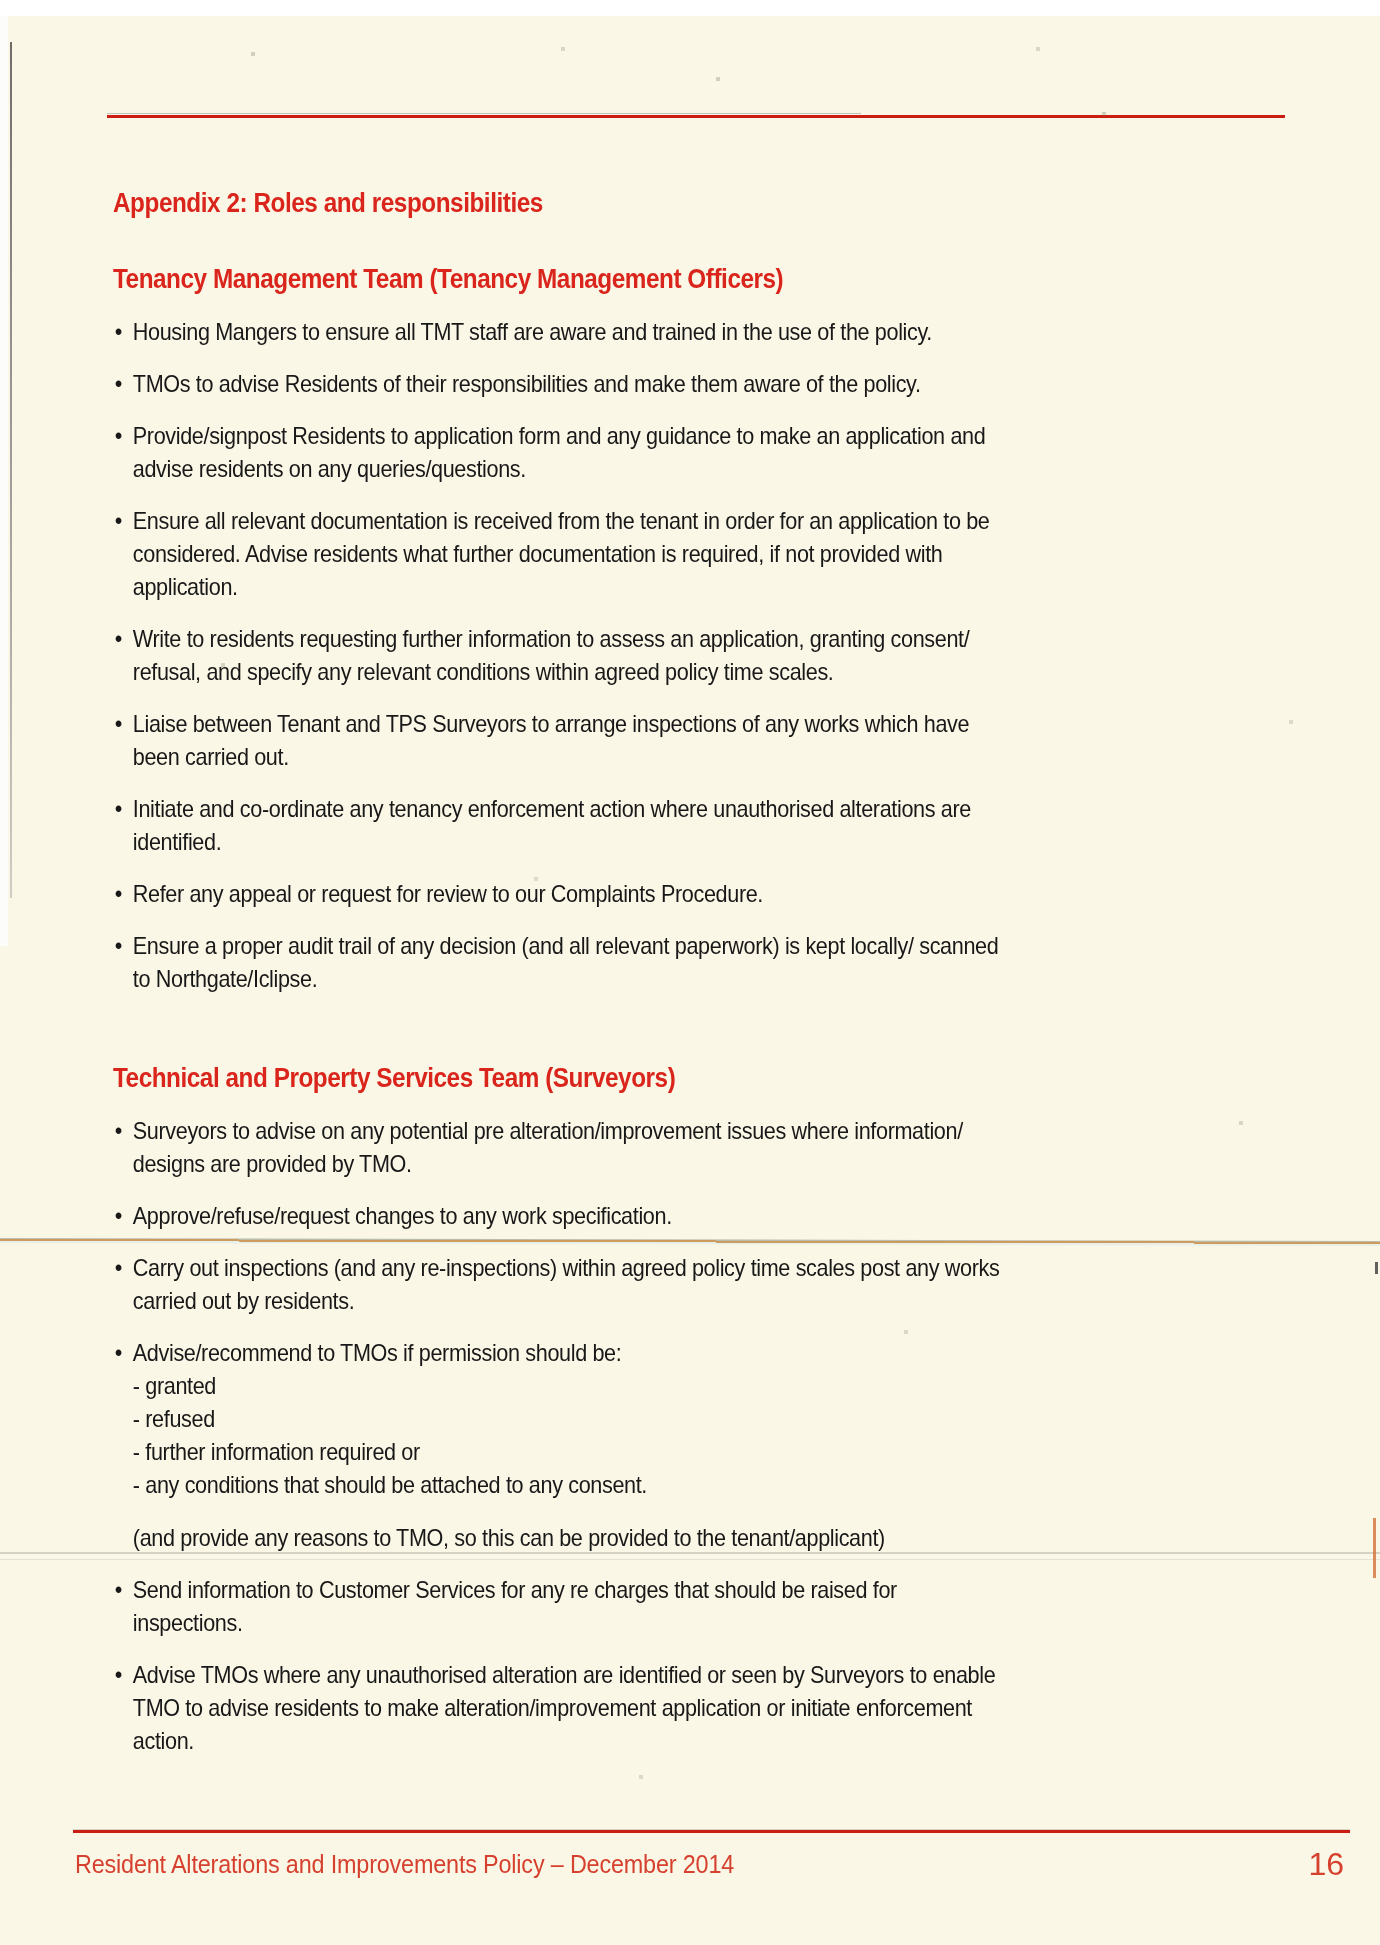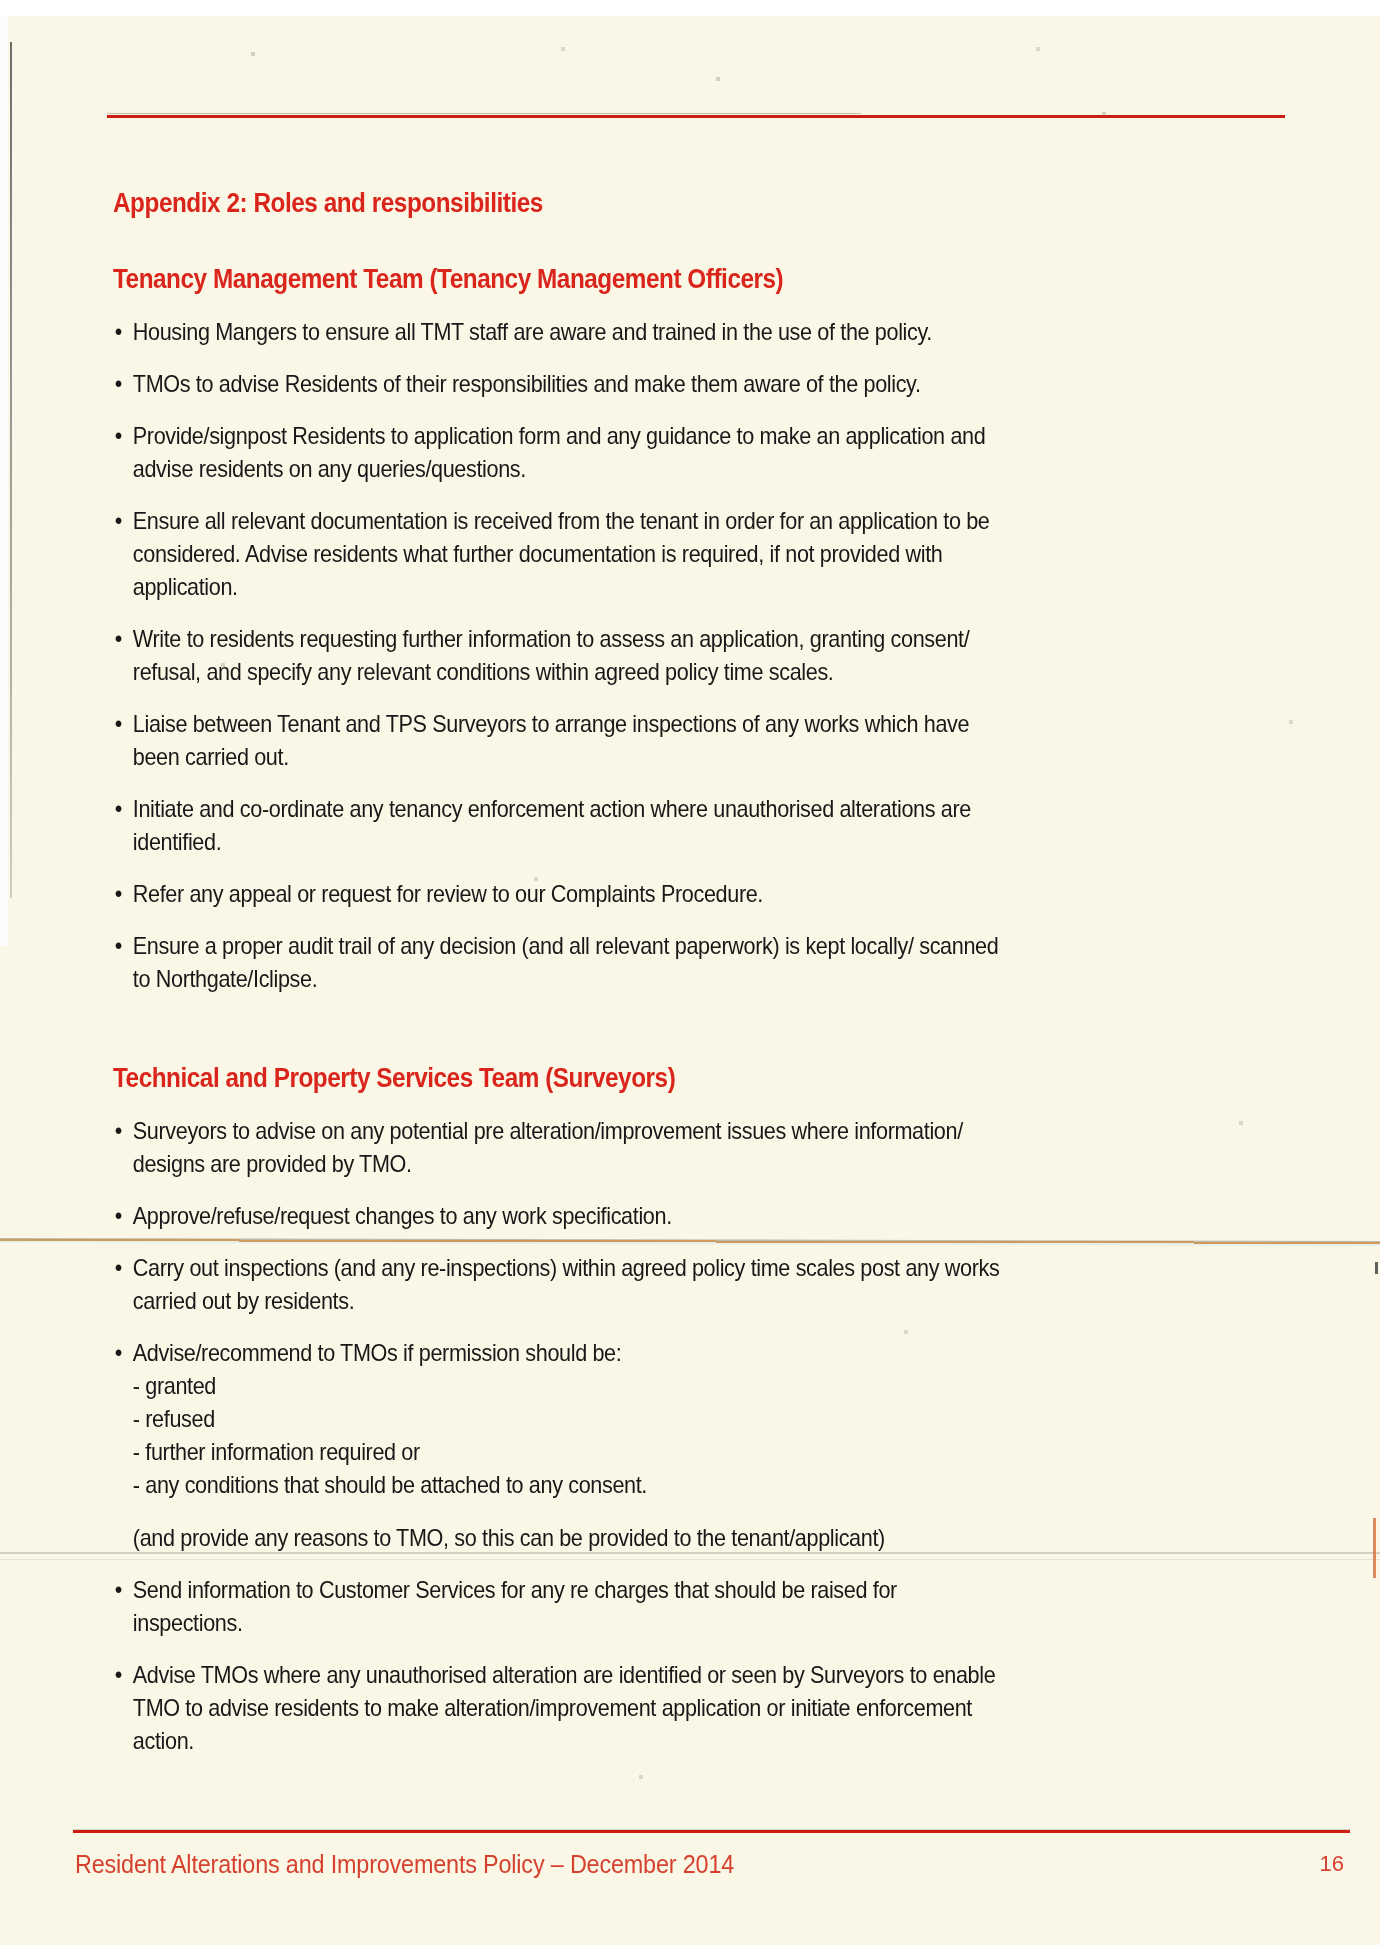--- a/index.html
+++ b/index.html
@@ -104,21 +104,21 @@
   }
   .footer-text {
     position:absolute; left:75px; top:1832px;
     font-size:26px; line-height:32px; letter-spacing:-0.2px;
     color:var(--footer,#d6412f);
     transform:scaleX(0.9); transform-origin:left top;
     white-space:nowrap;
   }
   .page-number {
     position:absolute; right:36px; top:1832px;
-    font-size:22px; line-height:32px; color:var(--footer,#d6412f);
+    font-size:32px; line-height:32px; color:var(--footer,#d6412f);
   }
 </style>
 </head>
 <body>
 
 <div class="page">
   <div class="left-white-strip"></div>
   <div class="left-scan-line"></div>
   <div class="top-rule"></div>
   <div class="crease-line"></div>

